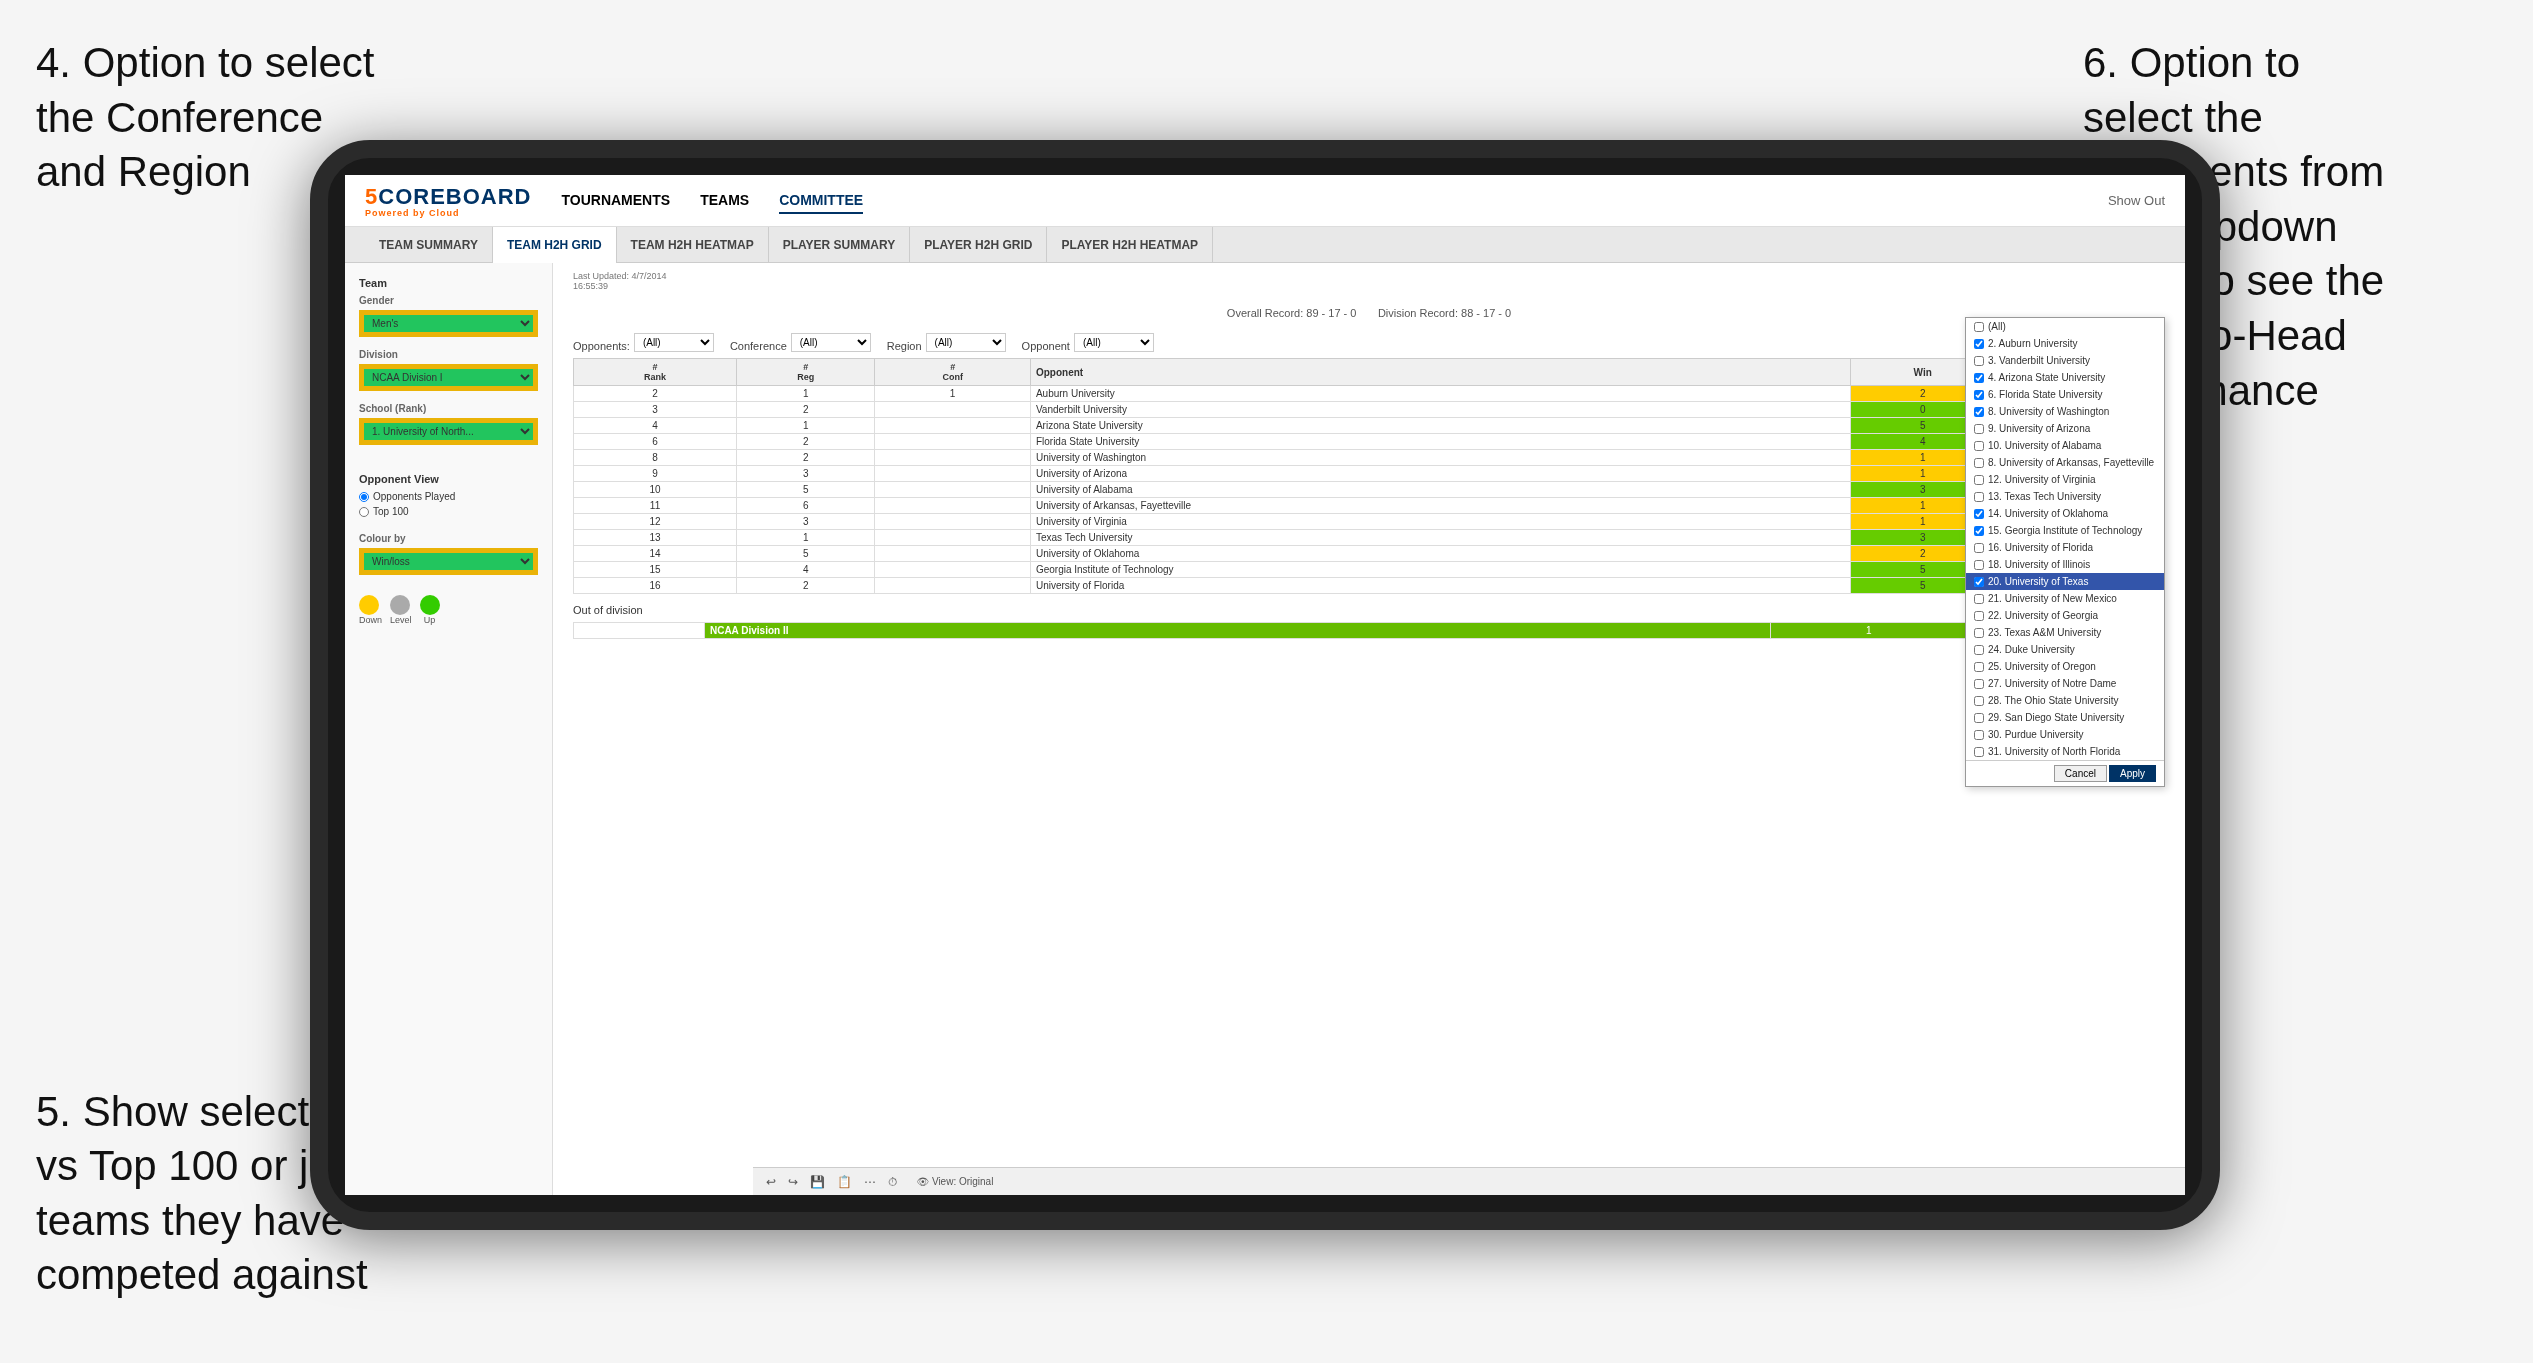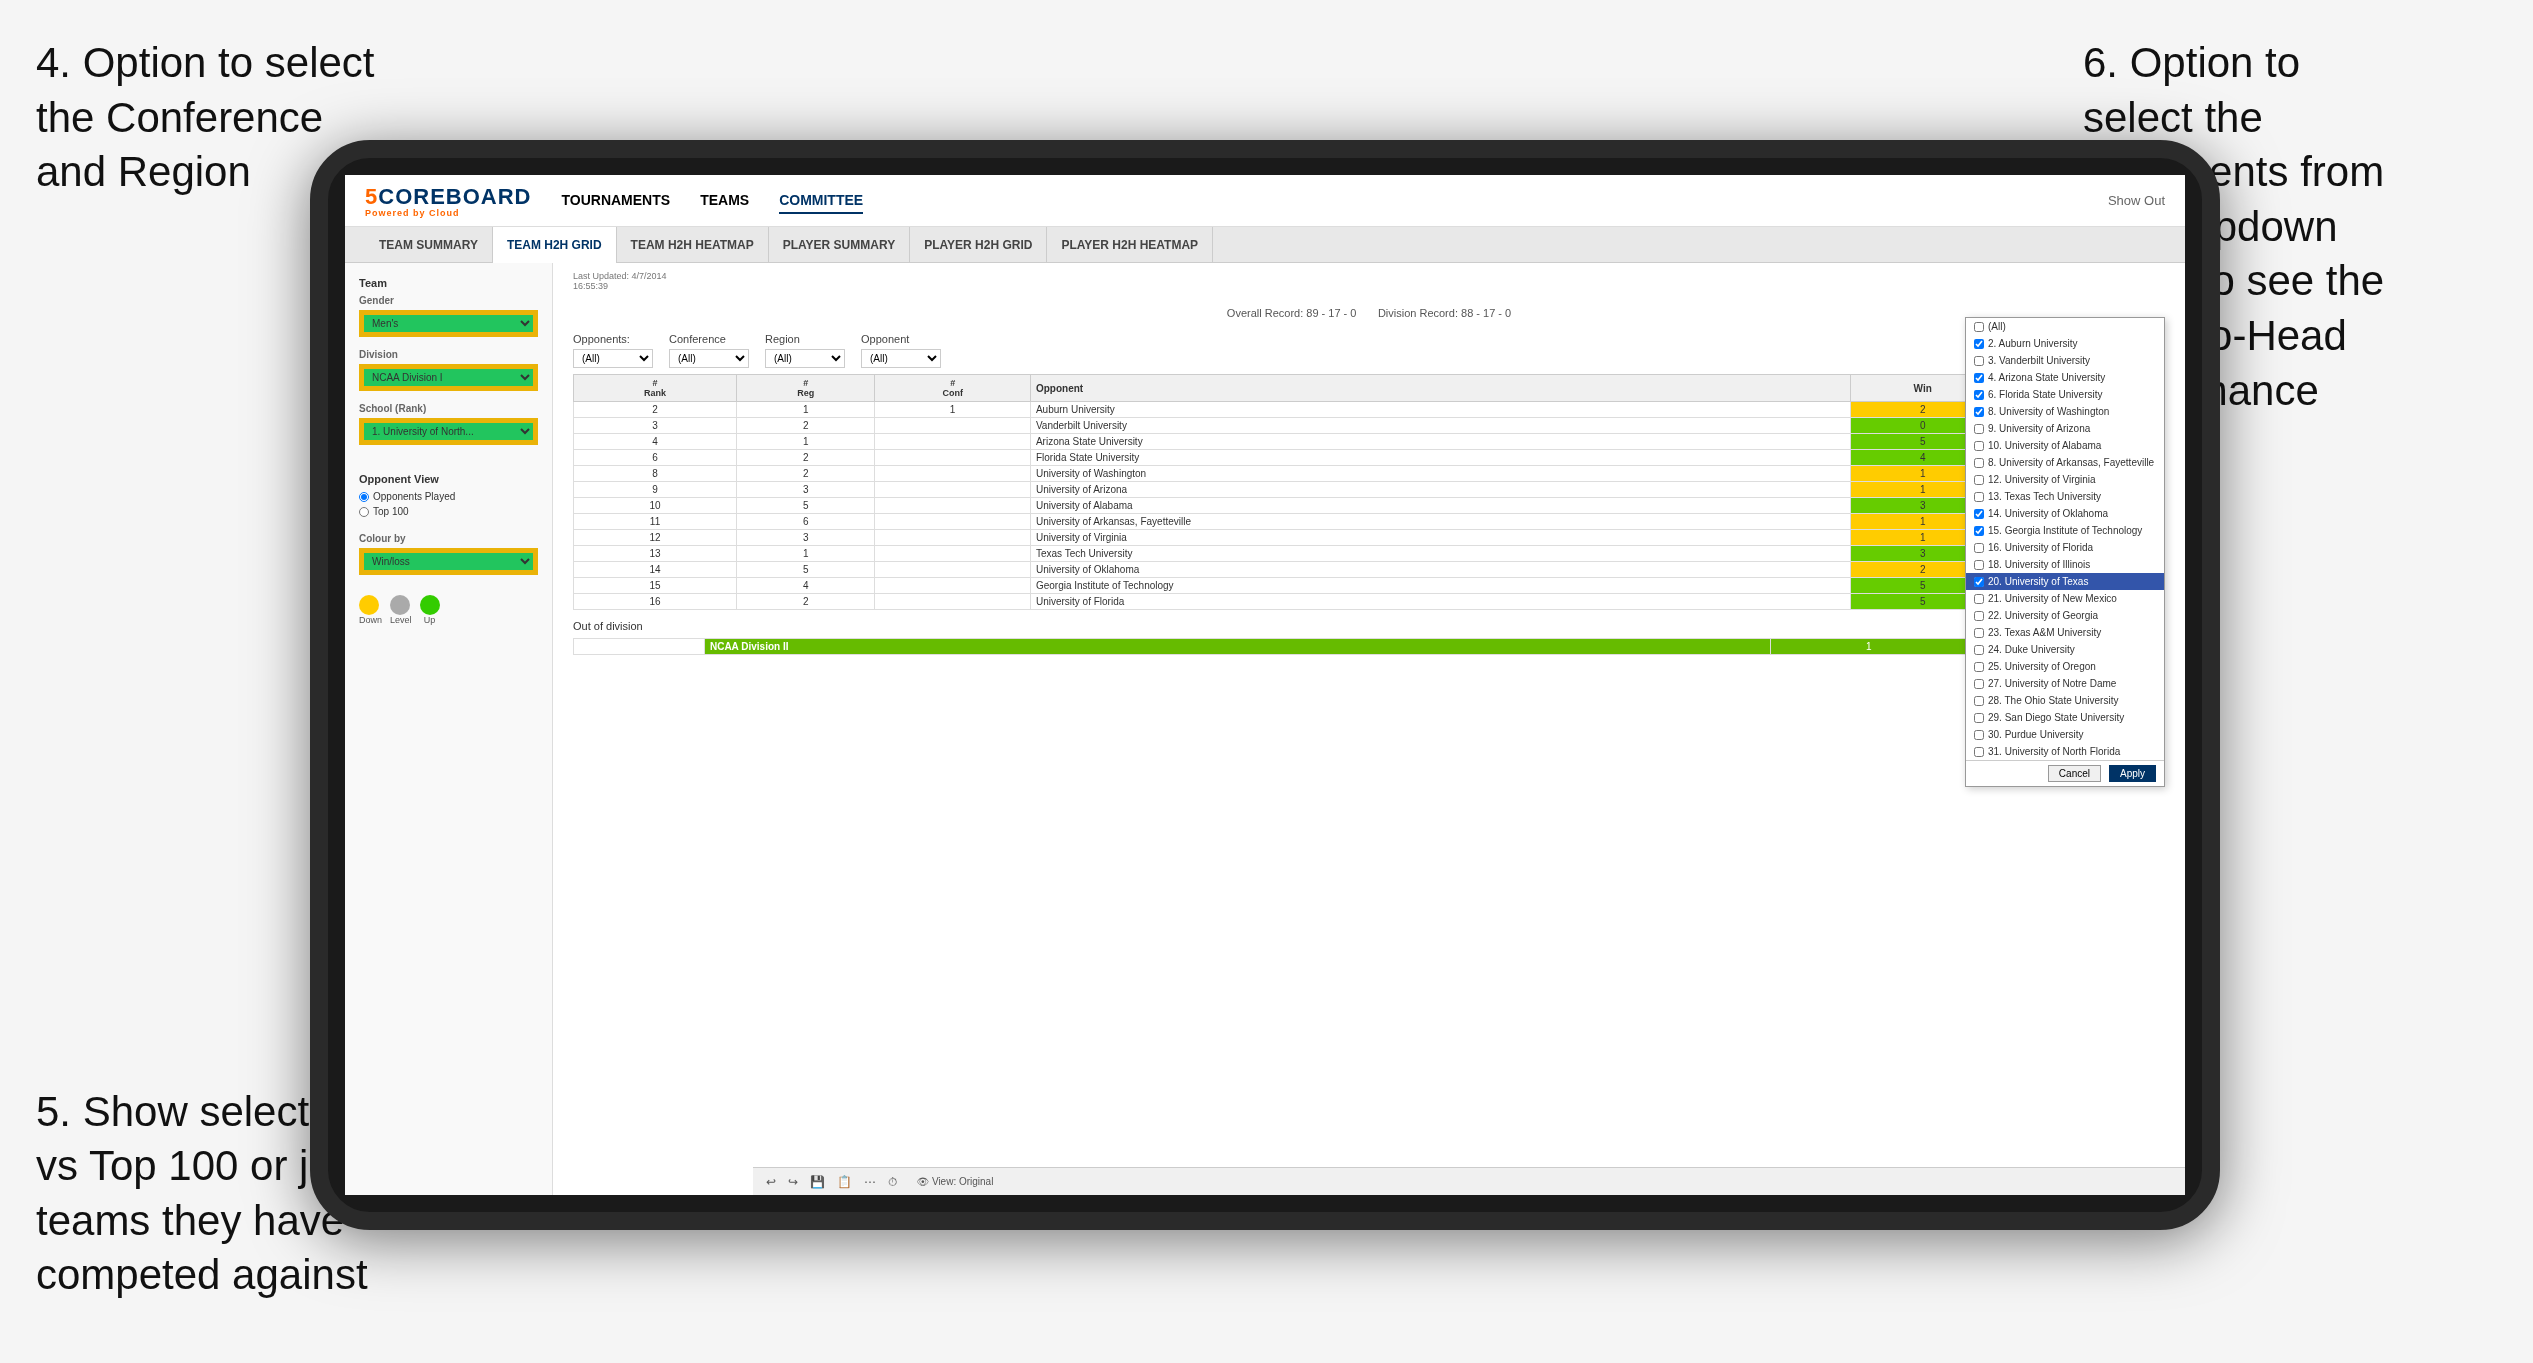--- a/index.html
+++ b/index.html
@@ -188,21 +188,21 @@
 
     
     .filters-row {
       display: flex;
       align-items: center;
       padding: 6px 20px;
       gap: 16px;
       font-size: 11px;
       color: #444;
     }
-    .filter-group { display: flex; align-items: flex-start; gap: 4px; flex-direction: column; }
+    .filter-group { display: flex; align-items: flex-end; gap: 4px; }
     .filter-select {
       font-size: 10px;
       border: 1px solid #ccc;
       padding: 2px 4px;
       background: #fff;
       min-width: 80px;
     }
 
     
     .data-table {
@@ -255,21 +255,21 @@
       color: #333;
       display: flex;
       align-items: center;
       gap: 4px;
     }
     .dropdown-item.selected { background: #3355aa; color: #fff; }
     .dropdown-item input[type=checkbox] { width: 10px; height: 10px; flex-shrink: 0; }
     .dropdown-actions {
       display: flex;
       justify-content: flex-end;
-      gap: 8px;
+      gap: 2px;
       padding: 4px 8px;
       border-top: 1px solid #ccc;
     }
     .btn-cancel, .btn-apply {
       font-size: 10px;
       padding: 2px 10px;
       cursor: pointer;
       border: 1px solid #999;
       background: #f0f0f0;
     }

